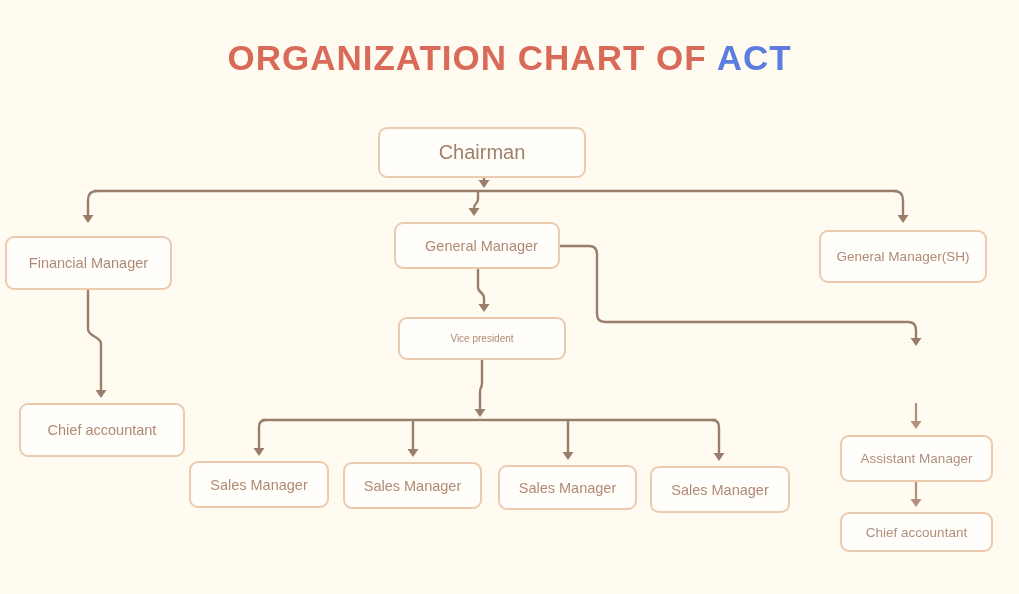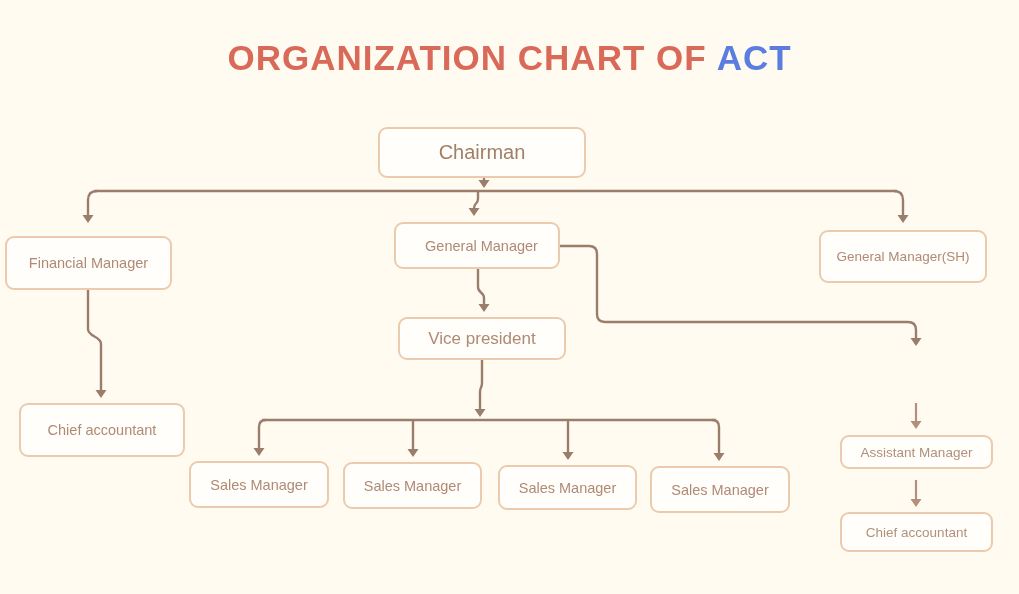--- a/index.html
+++ b/index.html
@@ -64,28 +64,28 @@
     color: var(--text-node);
     font-size: 14.5px;
     font-weight: 500;
     text-align: center;
     white-space: nowrap;
   }
   .n-chairman { left: 378px; top: 107px; width: 208px; height: 51px; font-size: 20px; color: var(--text-chairman); margin-top: 20px; }
   .n-fm       { left: 5px;   top: 236px; width: 167px; height: 54px; }
   .n-gm       { left: 394px; top: 222px; width: 166px; height: 47px; padding-left: 9px; }
   .n-gmsh     { left: 819px; top: 230px; width: 168px; height: 53px; font-size: 13.5px; }
-  .n-vp       { left: 398px; top: 317px; width: 168px; height: 43px; font-size: 17px; }
+  .n-vp       { left: 398px; top: 317px; width: 168px; height: 43px; font-size: 10px; }
   .n-ca-left  { left: 19px;  top: 403px; width: 166px; height: 54px; }
   .n-s1       { left: 189px; top: 461px; width: 140px; height: 47px; }
   .n-s2       { left: 343px; top: 462px; width: 139px; height: 47px; }
   .n-s3       { left: 498px; top: 465px; width: 139px; height: 45px; }
   .n-s4       { left: 650px; top: 466px; width: 140px; height: 47px; }
   .n-cs       { left: 820px; top: 350px; width: 187px; height: 53px; font-size: 17px; color: var(--text-dark); font-weight: 500; }
-  .n-am       { left: 840px; top: 435px; width: 153px; height: 34px; font-size: 13.5px; color: var(--line-light); }
+  .n-am       { left: 840px; top: 435px; width: 153px; height: 47px; font-size: 13.5px; color: var(--line-light); }
   .n-ca-right { left: 840px; top: 512px; width: 153px; height: 40px; font-size: 13.5px; color: var(--line-light); }
 </style>
 </head>
 <body>
 
 <div class="canvas">
 
   <div class="title">
     <span>ORGANIZATION CHART OF</span><span class="highlight">ACT</span>
   </div>

